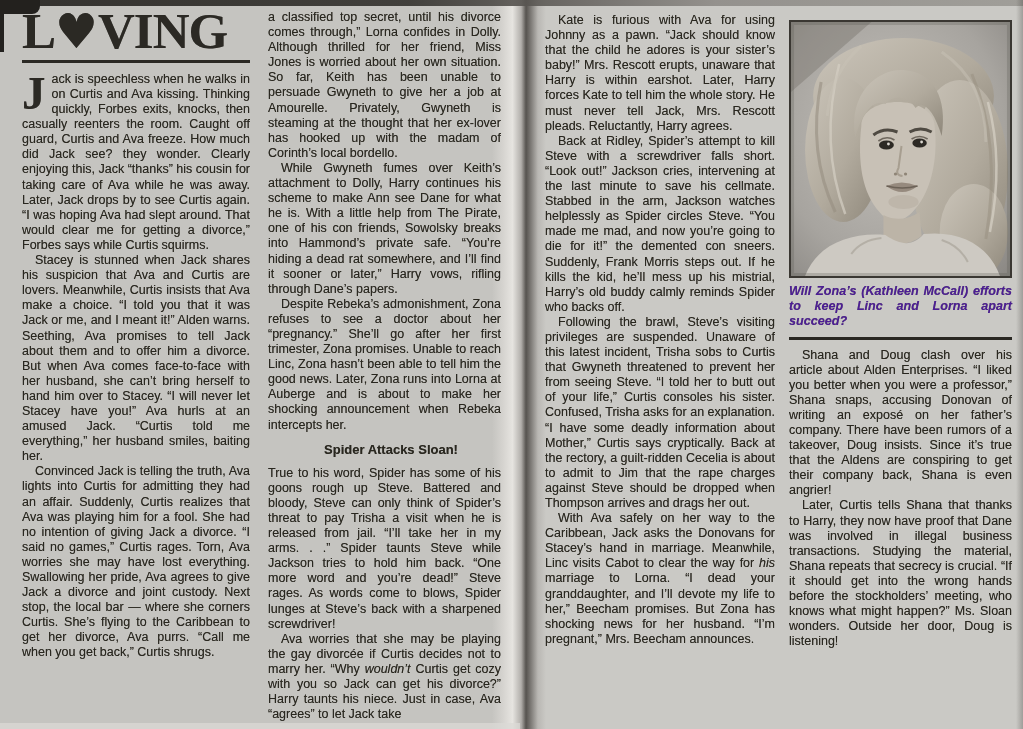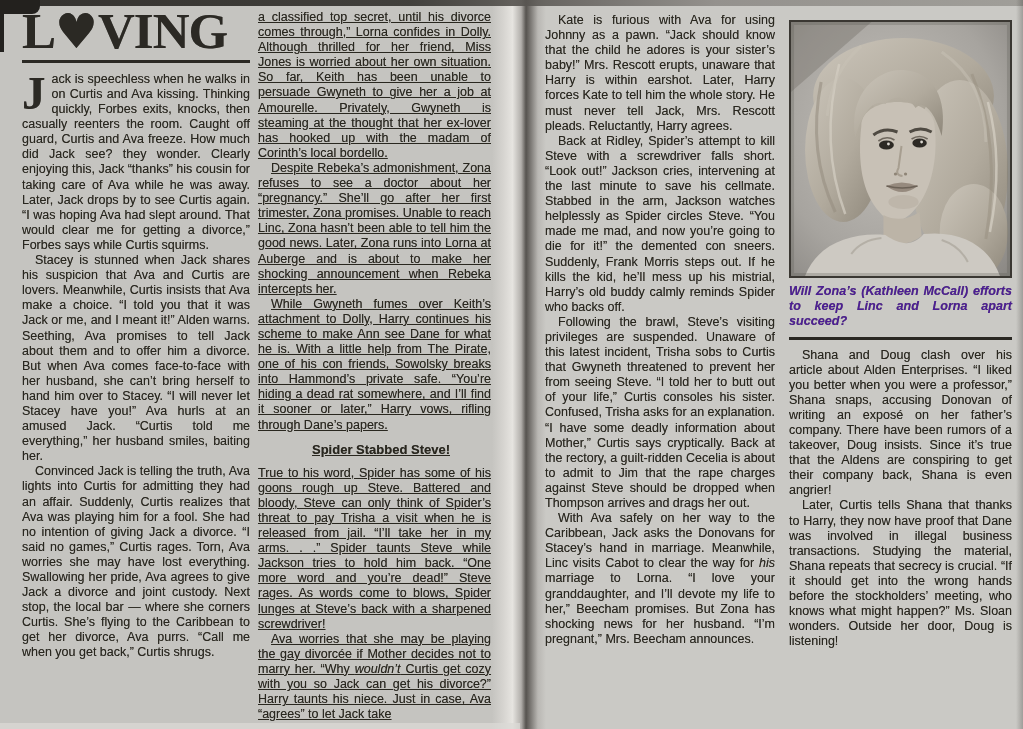--- a/index.html
+++ b/index.html
@@ -17,21 +17,21 @@
   .bottom-edge{position:absolute;bottom:0;left:0;width:520px;height:6px;background:#dbd9d5;opacity:.75;}
   .right-edge{position:absolute;top:0;right:0;width:7px;height:729px;
     background:linear-gradient(to left,rgba(58,56,52,.30),rgba(58,56,52,0));}
 
   .col{position:absolute;font-size:12.5px;line-height:15.1px;text-align:justify;
        color:#29271f;text-shadow:0 0 .4px rgba(41,39,32,.55);}
   .col p{margin:0;text-indent:13px;}
   .col p.noindent{text-indent:0;}
 
   #col1{left:22px;top:8px;width:228px;}
-  #col2{left:258px;top:10px;width:233px;text-decoration:underline;}
+  #col2{left:268px;top:10px;width:233px;}
   #col3{left:545px;top:13px;width:230px;}
   #col4{left:789px;top:12px;width:223px;}
 
   .masthead{margin:0 0 9px 0;}
   .masthead .ttl{font-family:"Liberation Serif",serif;font-weight:bold;font-size:51px;
       line-height:.92;letter-spacing:-1px;color:#2b2924;white-space:nowrap;}
   .masthead .heart{font-family:"DejaVu Sans",sans-serif;font-size:.94em;letter-spacing:0;}
   .masthead-rule{height:3px;background:#2b2924;margin-top:5px;}
 
   .dropcap{float:left;font-family:"Liberation Serif",serif;font-weight:bold;
@@ -59,32 +59,32 @@
       <div class="ttl"><span>L</span><span class="heart">♥</span><span>VING</span></div>
       <div class="masthead-rule"></div>
     </div>
     <p class="noindent"><span class="dropcap">J</span><span>ack is speechless when he walks in on Curtis and Ava kissing. Thinking quickly, Forbes exits, knocks, then casually reenters the room. Caught off guard, Curtis and Ava freeze. How much did Jack see? they wonder. Clearly enjoying this, Jack “thanks” his cousin for taking care of Ava while he was away. Later, Jack drops by to see Curtis again. “I was hoping Ava had slept around. That would clear me for getting a divorce,” Forbes says while Curtis squirms.</span></p>
     <p>Stacey is stunned when Jack shares his suspicion that Ava and Curtis are lovers. Meanwhile, Curtis insists that Ava make a choice. “I told you that it was Jack or me, and I meant it!” Alden warns. Seething, Ava promises to tell Jack about them and to offer him a divorce. But when Ava comes face-to-face with her husband, she can’t bring herself to hand him over to Stacey. “I will never let Stacey have you!” Ava hurls at an amused Jack. “Curtis told me everything,” her husband smiles, baiting her.</p>
     <p>Convinced Jack is telling the truth, Ava lights into Curtis for admitting they had an affair. Suddenly, Curtis realizes that Ava was playing him for a fool. She had no intention of giving Jack a divorce. “I said no games,” Curtis rages. Torn, Ava worries she may have lost everything. Swallowing her pride, Ava agrees to give Jack a divorce and joint custody. Next stop, the local bar — where she corners Curtis. She’s flying to the Caribbean to get her divorce, Ava purrs. “Call me when you get back,” Curtis shrugs.</p>
   </div>
 
   <div class="col" id="col2">
     <p class="noindent">a classified top secret, until his divorce comes through,” Lorna confides in Dolly. Although thrilled for her friend, Miss Jones is worried about her own situation. So far, Keith has been unable to persuade Gwyneth to give her a job at Amourelle. Privately, Gwyneth is steaming at the thought that her ex-lover has hooked up with the madam of Corinth’s local bordello.</p>
+    <p>While Gwyneth fumes over Keith’s attachment to Dolly, Harry continues his scheme to make Ann see Dane for what he is. With a little help from The Pirate, one of his con friends, Sowolsky breaks into Hammond’s private safe. “You’re hiding a dead rat somewhere, and I’ll find it sooner or later,” Harry vows, rifling through Dane’s papers.</p>
     <p>Despite Rebeka’s admonishment, Zona refuses to see a doctor about her “pregnancy.” She’ll go after her first trimester, Zona promises. Unable to reach Linc, Zona hasn’t been able to tell him the good news. Later, Zona runs into Lorna at Auberge and is about to make her shocking announcement when Rebeka intercepts her.</p>
-    <p>While Gwyneth fumes over Keith’s attachment to Dolly, Harry continues his scheme to make Ann see Dane for what he is. With a little help from The Pirate, one of his con friends, Sowolsky breaks into Hammond’s private safe. “You’re hiding a dead rat somewhere, and I’ll find it sooner or later,” Harry vows, rifling through Dane’s papers.</p>
-    <p class="sec-heading">Spider Stabbed Steve!</p>
+    <p class="sec-heading">Spider Attacks Sloan!</p>
     <p class="noindent">True to his word, Spider has some of his goons rough up Steve. Battered and bloody, Steve can only think of Spider’s threat to pay Trisha a visit when he is released from jail. “I’ll take her in my arms. . .” Spider taunts Steve while Jackson tries to hold him back. “One more word and you’re dead!” Steve rages. As words come to blows, Spider lunges at Steve’s back with a sharpened screwdriver!</p>
-    <p><span>Ava worries that she may be playing the gay divorcée if Mother decides not to marry her. “Why </span><i>wouldn’t</i><span> Curtis get cozy with you so Jack can get his divorce?” Harry taunts his niece. Just in case, Ava “agrees” to let Jack take</span></p>
+    <p><span>Ava worries that she may be playing the gay divorcée if Curtis decides not to marry her. “Why </span><i>wouldn’t</i><span> Curtis get cozy with you so Jack can get his divorce?” Harry taunts his niece. Just in case, Ava “agrees” to let Jack take</span></p>
   </div>
 
   <div class="col" id="col3">
     <p>Kate is furious with Ava for using Johnny as a pawn. “Jack should know that the child he adores is your sister’s baby!” Mrs. Rescott erupts, unaware that Harry is within earshot. Later, Harry forces Kate to tell him the whole story. He must never tell Jack, Mrs. Rescott pleads. Reluctantly, Harry agrees.</p>
     <p>Back at Ridley, Spider’s attempt to kill Steve with a screwdriver falls short. “Look out!” Jackson cries, intervening at the last minute to save his cellmate. Stabbed in the arm, Jackson watches helplessly as Spider circles Steve. “You made me mad, and now you’re going to die for it!” the demented con sneers. Suddenly, Frank Morris steps out. If he kills the kid, he’ll mess up his mistrial, Harry’s old buddy calmly reminds Spider who backs off.</p>
     <p>Following the brawl, Steve’s visiting privileges are suspended. Unaware of this latest incident, Trisha sobs to Curtis that Gwyneth threatened to prevent her from seeing Steve. “I told her to butt out of your life,” Curtis consoles his sister. Confused, Trisha asks for an explanation. “I have some deadly information about Mother,” Curtis says cryptically. Back at the rectory, a guilt-ridden Cecelia is about to admit to Jim that the rape charges against Steve should be dropped when Thompson arrives and drags her out.</p>
-    <p><span>With Ava safely on her way to the Caribbean, Jack asks the Donovans for Stacey’s hand in marriage. Meanwhile, Linc visits Cabot to clear the way for </span><i>his</i><span> marriage to Lorna. “I love your granddaughter, and I’ll devote my life to her,” Beecham promises. But Zona has shocking news for her husband. “I’m pregnant,” Mrs. Beecham announces.</span></p>
+    <p><span>With Ava safely on her way to the Caribbean, Jack asks the Donovans for Stacey’s hand in marriage. Meanwhile, Linc visits Cabot to clear the way for </span><i>his</i><span> marriage to Lorna. “I dead your granddaughter, and I’ll devote my life to her,” Beecham promises. But Zona has shocking news for her husband. “I’m pregnant,” Mrs. Beecham announces.</span></p>
   </div>
 
   <div class="col" id="col4">
     <div class="photo-frame">
       <svg viewBox="0 0 218 254" preserveAspectRatio="none">
         <defs>
           <radialGradient id="bg" cx="45%" cy="42%" r="80%">
             <stop offset="0%" stop-color="#c3c0bb"></stop>
             <stop offset="65%" stop-color="#a7a49f"></stop>
             <stop offset="100%" stop-color="#898682"></stop>

